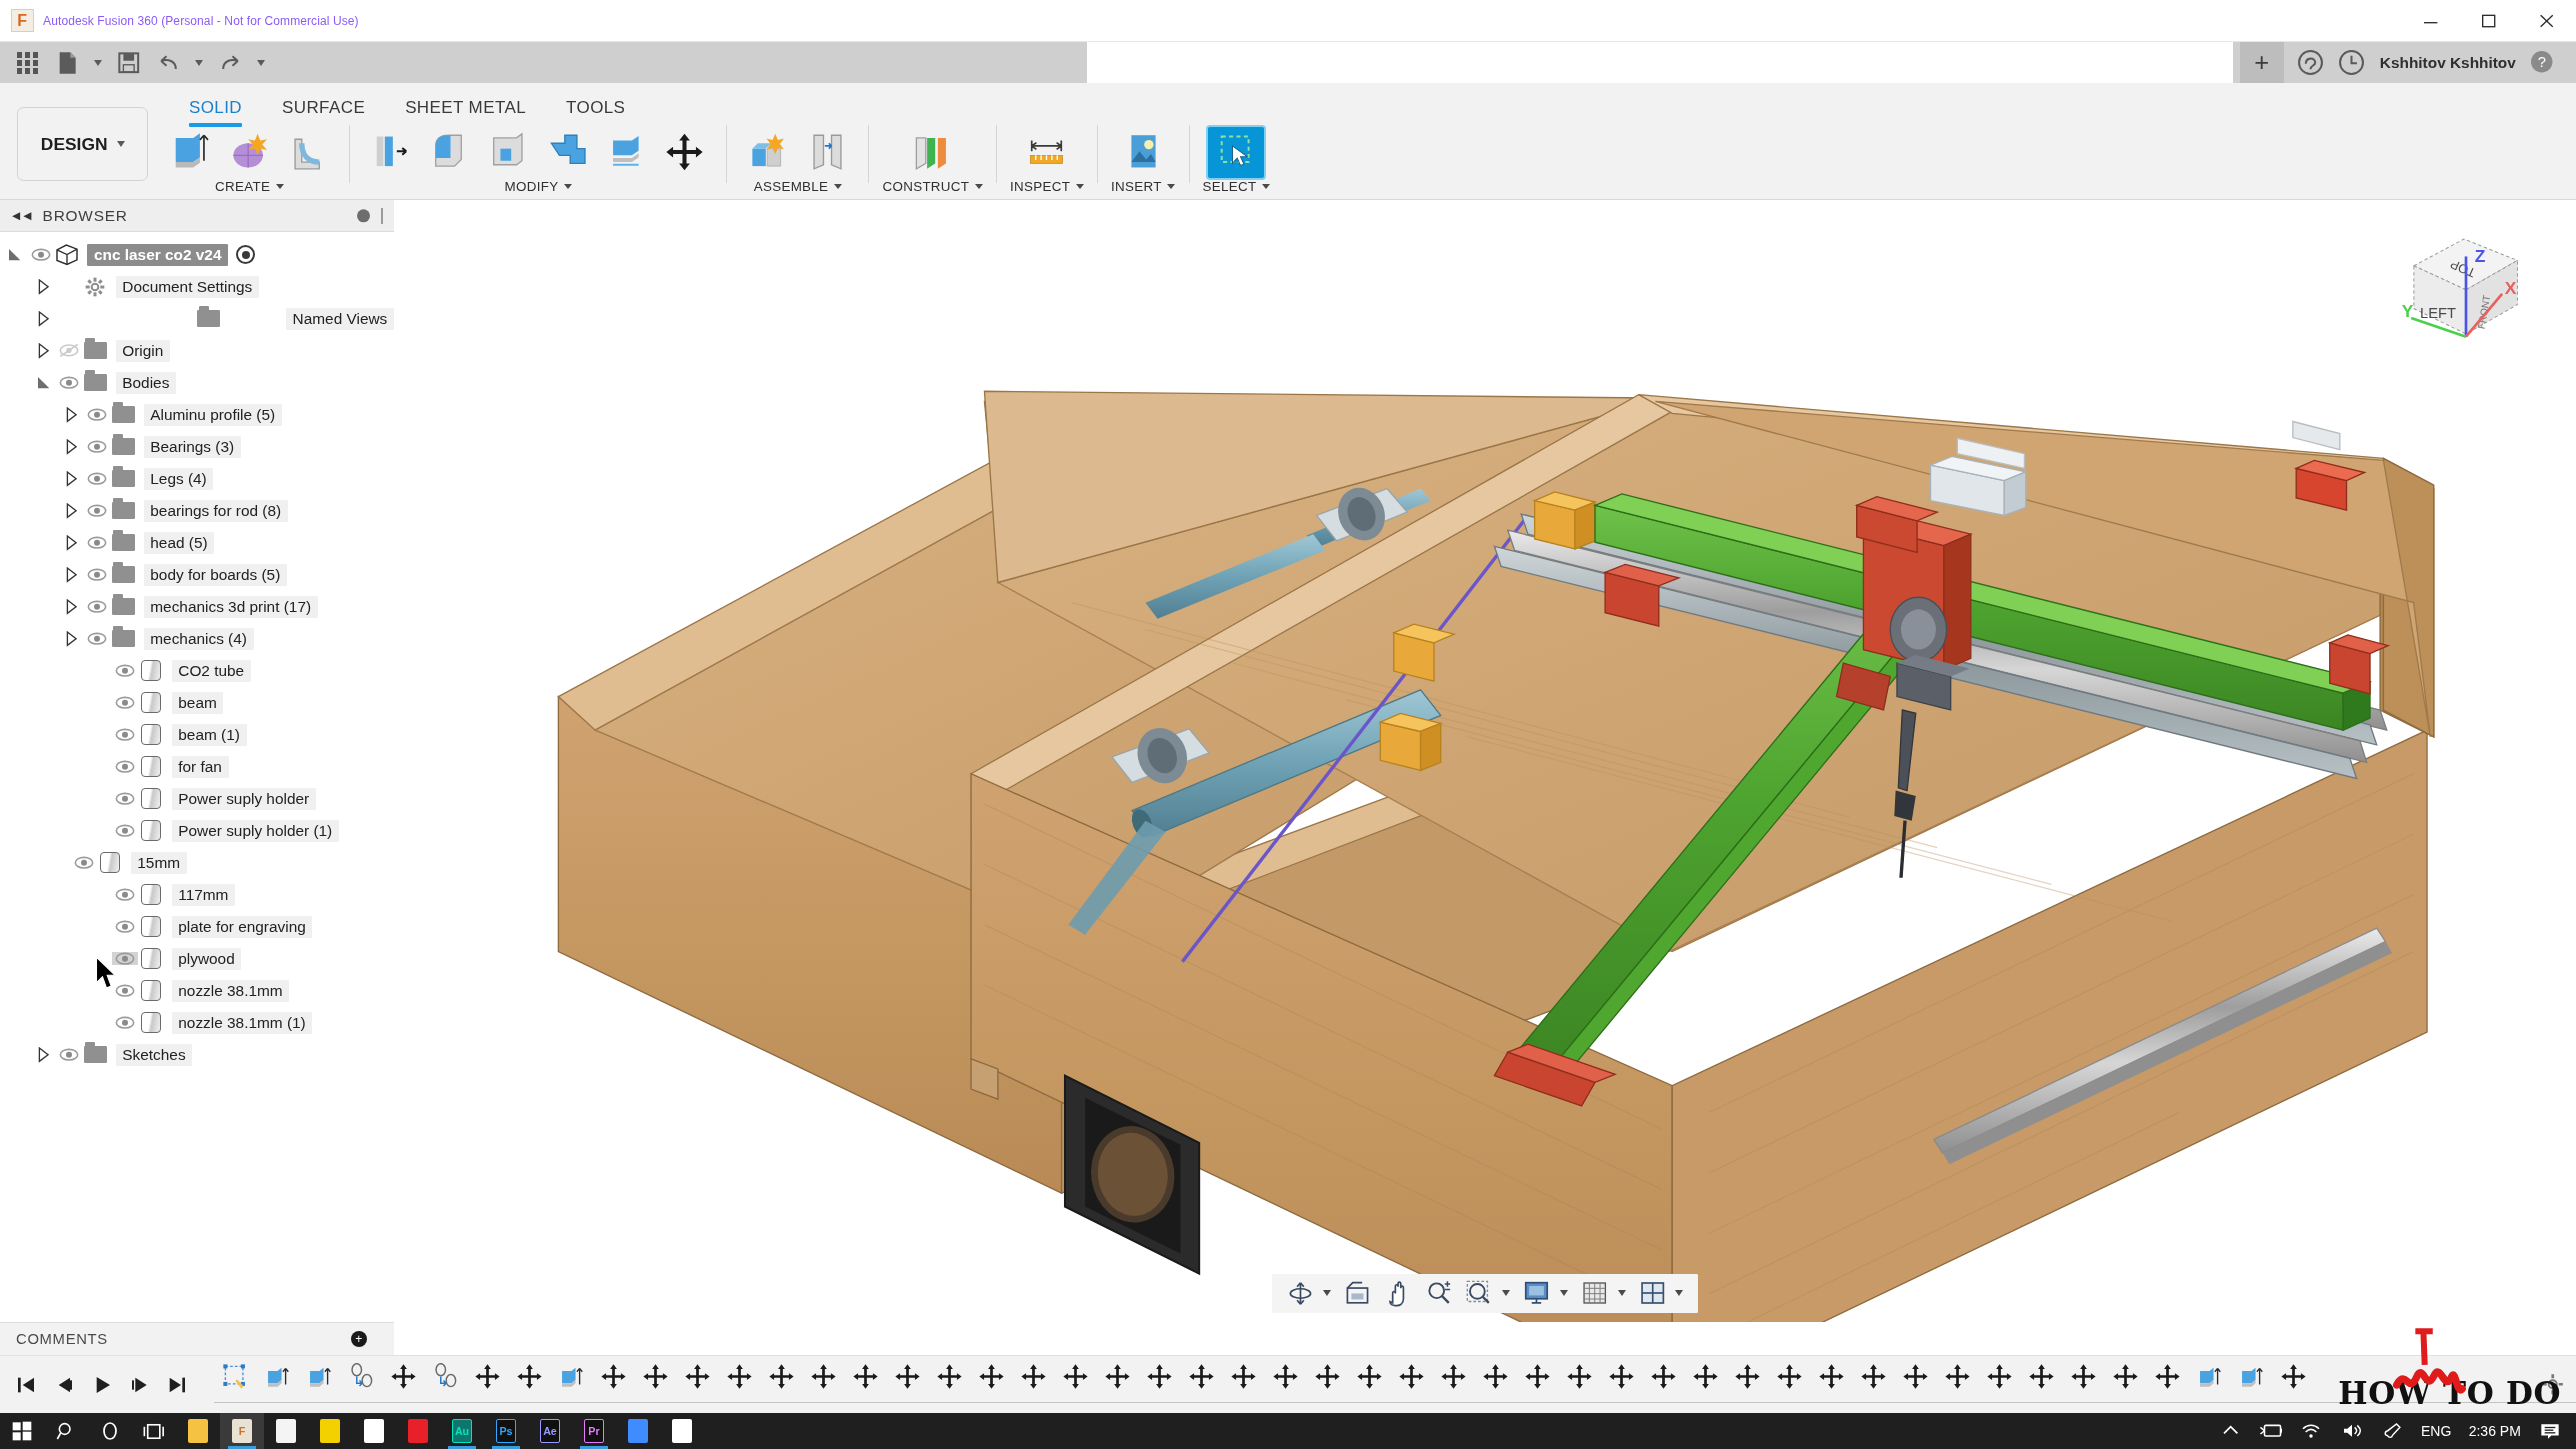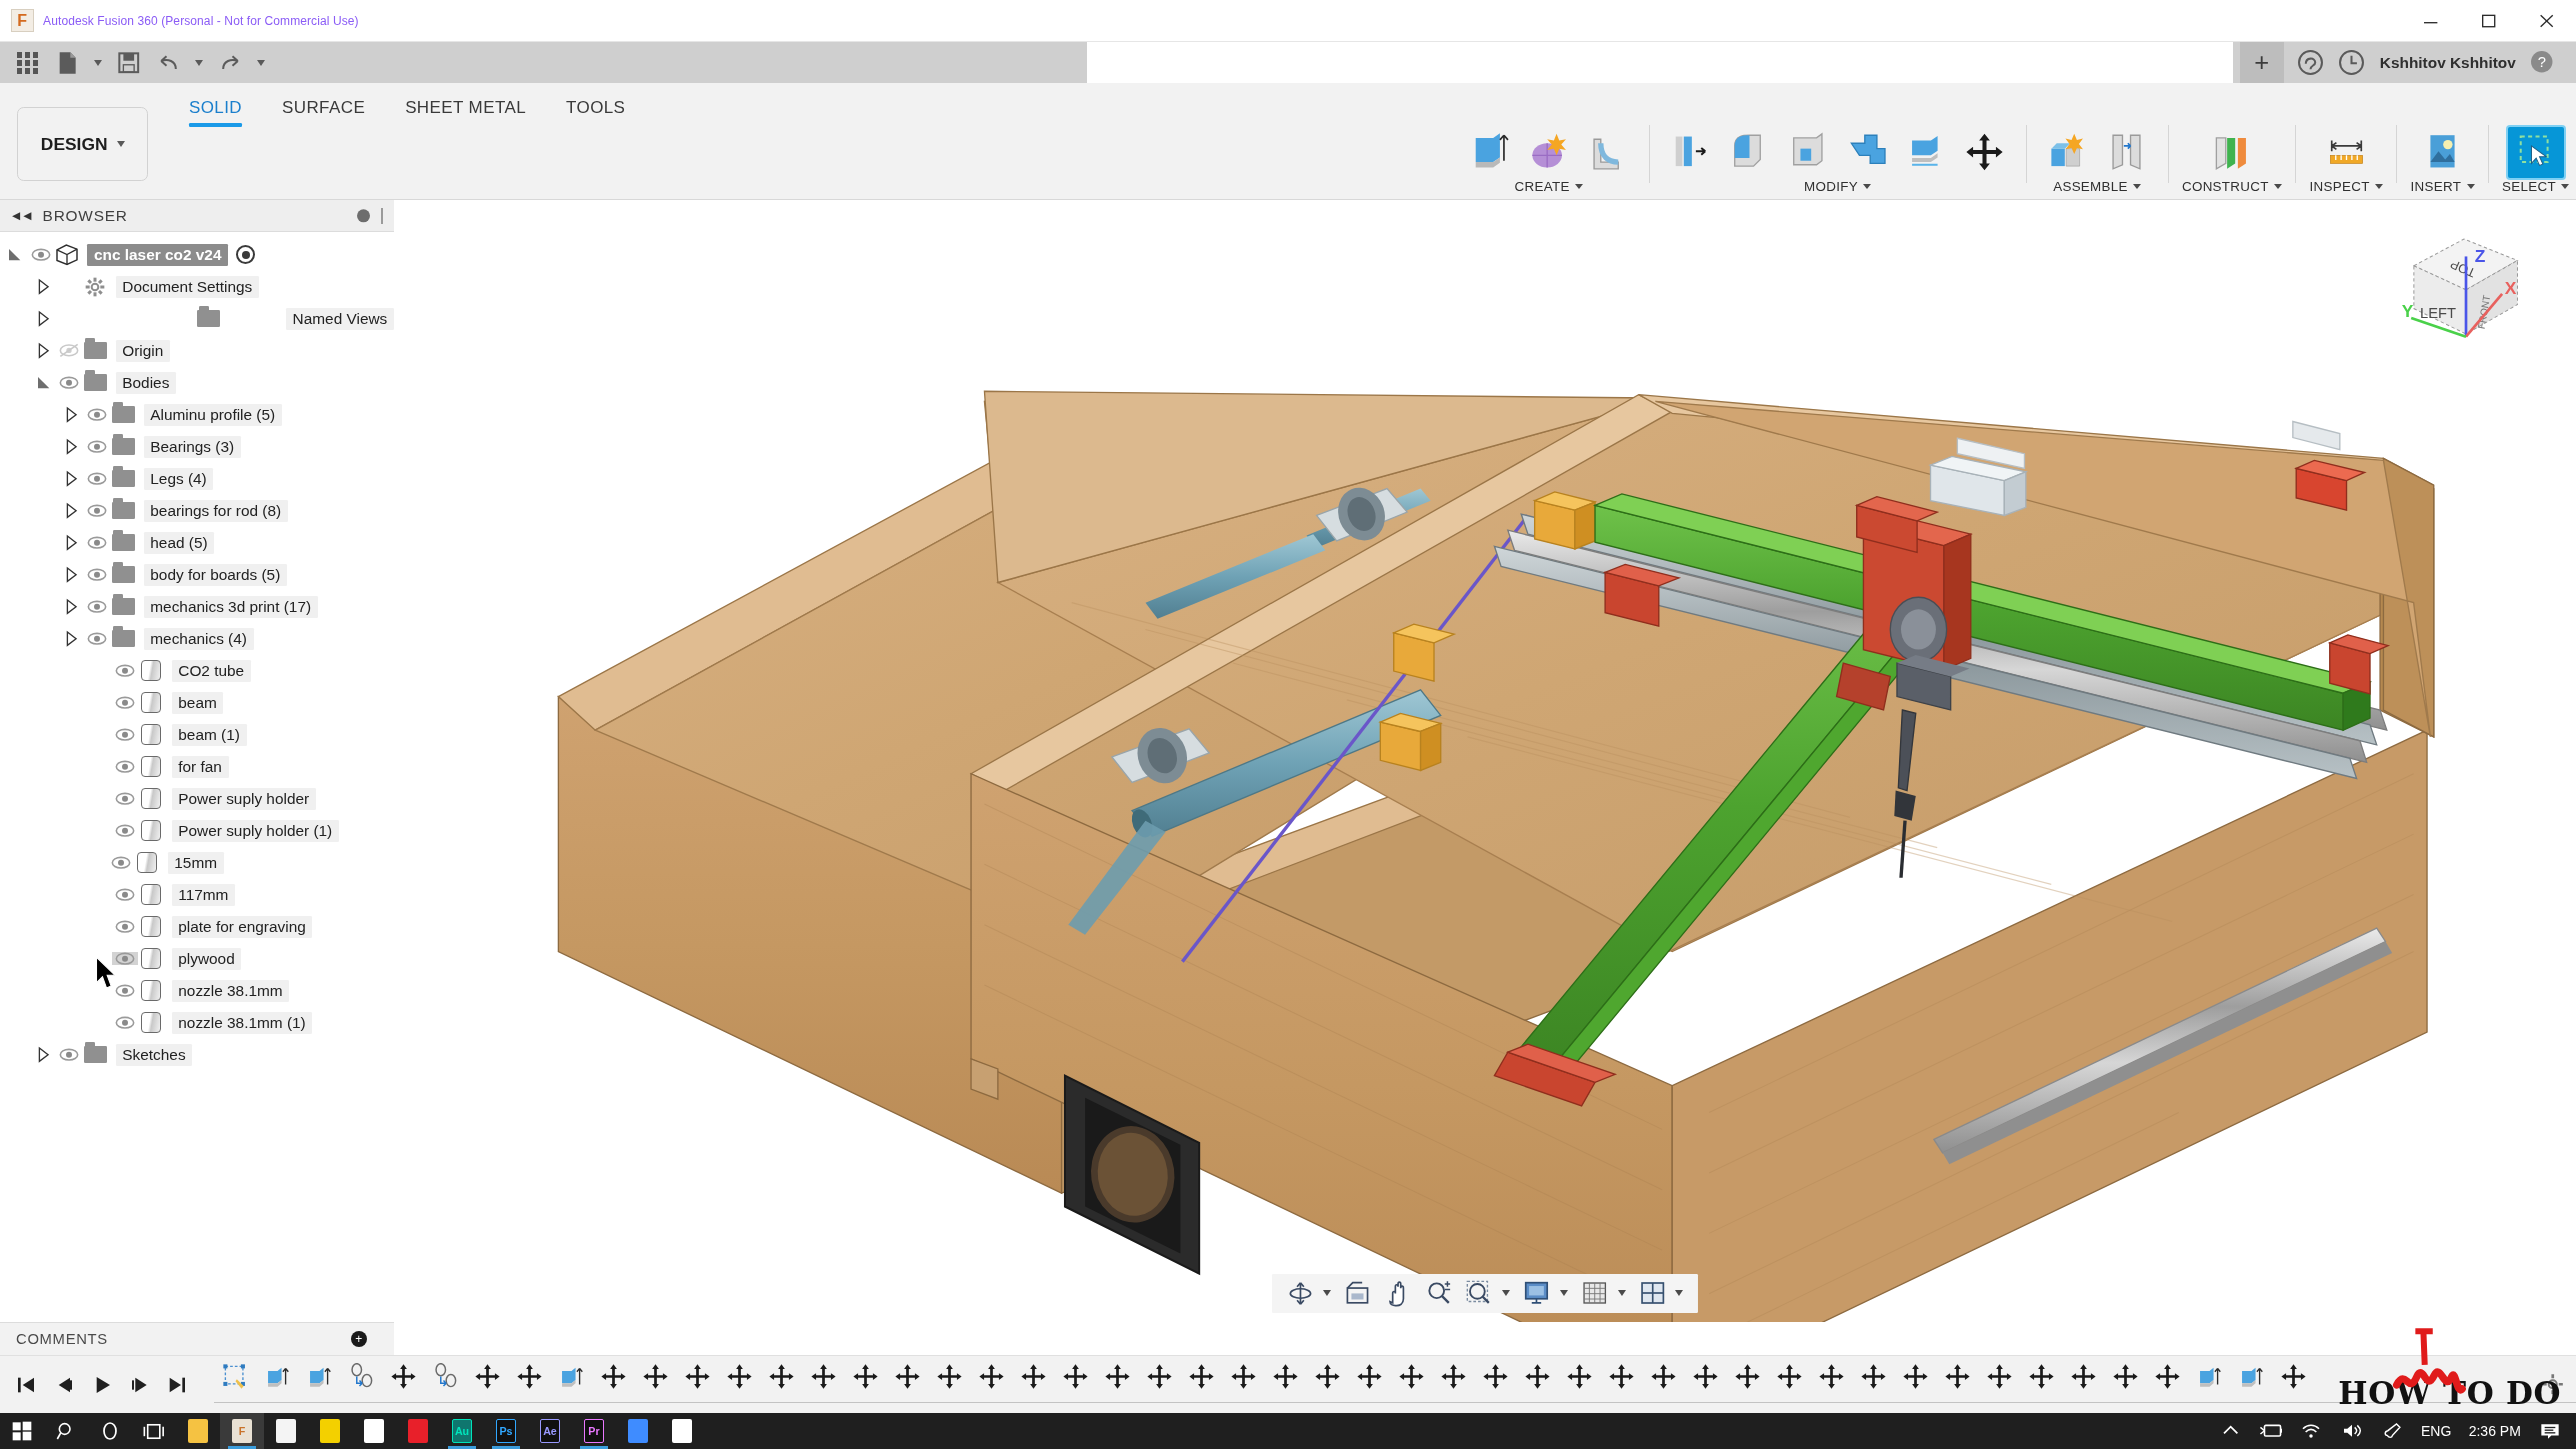--- a/index.html
+++ b/index.html
@@ -91,21 +91,21 @@
     padding: 6.7px 20px 4px 20px; font-size: 17px; color: #3a3a3a; letter-spacing: 0.4px;
   }
   .tab.active { color: #1b7fcc; }
   .tab.active .underline {
     display: block; height: 4px; background: #1b9ae8; margin-top: 5.4px; border-radius: 1.3px;
   }
   .tab .underline { display: none; }
 
   .groups {
     position: absolute; left: 156px; top: 42px; right: 0; height: 75px;
-    display: flex; align-items: flex-start; justify-content: flex-end;
+    display: flex; align-items: flex-start;
   }
   .group { display: flex; flex-direction: column; align-items: center; padding: 0 6.7px; }
   .group-icons { display: flex; align-items: center; gap: 2.7px; height: 54px; }
   .group-label { font-size: 13.4px; color: #303030; letter-spacing: 0.3px; display:flex; align-items:center; gap:5.4px; }
   .group-label .c { width:0;height:0;border-left:4px solid transparent;border-right:4px solid transparent;border-top:5.4px solid #4a4a4a; }
   .tool { width: 56px; height: 51px; display:flex; align-items:center; justify-content:center; }
   .tool.sel { background: #0696d7; border-radius: 2px; box-shadow: 0 0 0 2px #7fd0f3; }
   .sep { width: 0.7px; height: 58px; background: #d5d5d5; margin: 0 6.7px; }
 
   
@@ -842,21 +842,21 @@
           <svg width="20" height="13.4" viewBox="0 0 30 20">
             <ellipse cx="15" cy="10" rx="13" ry="8" fill="none" stroke="#9a9a9a" stroke-width="2.4"></ellipse>
             <circle cx="15" cy="10" r="4.5" fill="#8a8a8a"></circle>
           </svg>
         </span>
         <span class="node-ico">
           <span class="cyl"></span>
         </span>
         <span class="lbl">Power suply holder (1)</span>
       </div>
-      <div class="row" style="padding-left: 87px; text-align: right;">
+      <div class="row" style="padding-left: 50px; text-align: right;">
         <span class="arrow"></span>
         <span class="eye">
           <svg width="20" height="13.4" viewBox="0 0 30 20">
             <ellipse cx="15" cy="10" rx="13" ry="8" fill="none" stroke="#9a9a9a" stroke-width="2.4"></ellipse>
             <circle cx="15" cy="10" r="4.5" fill="#8a8a8a"></circle>
           </svg>
         </span>
         <span class="node-ico">
           <span class="cyl"></span>
         </span>

